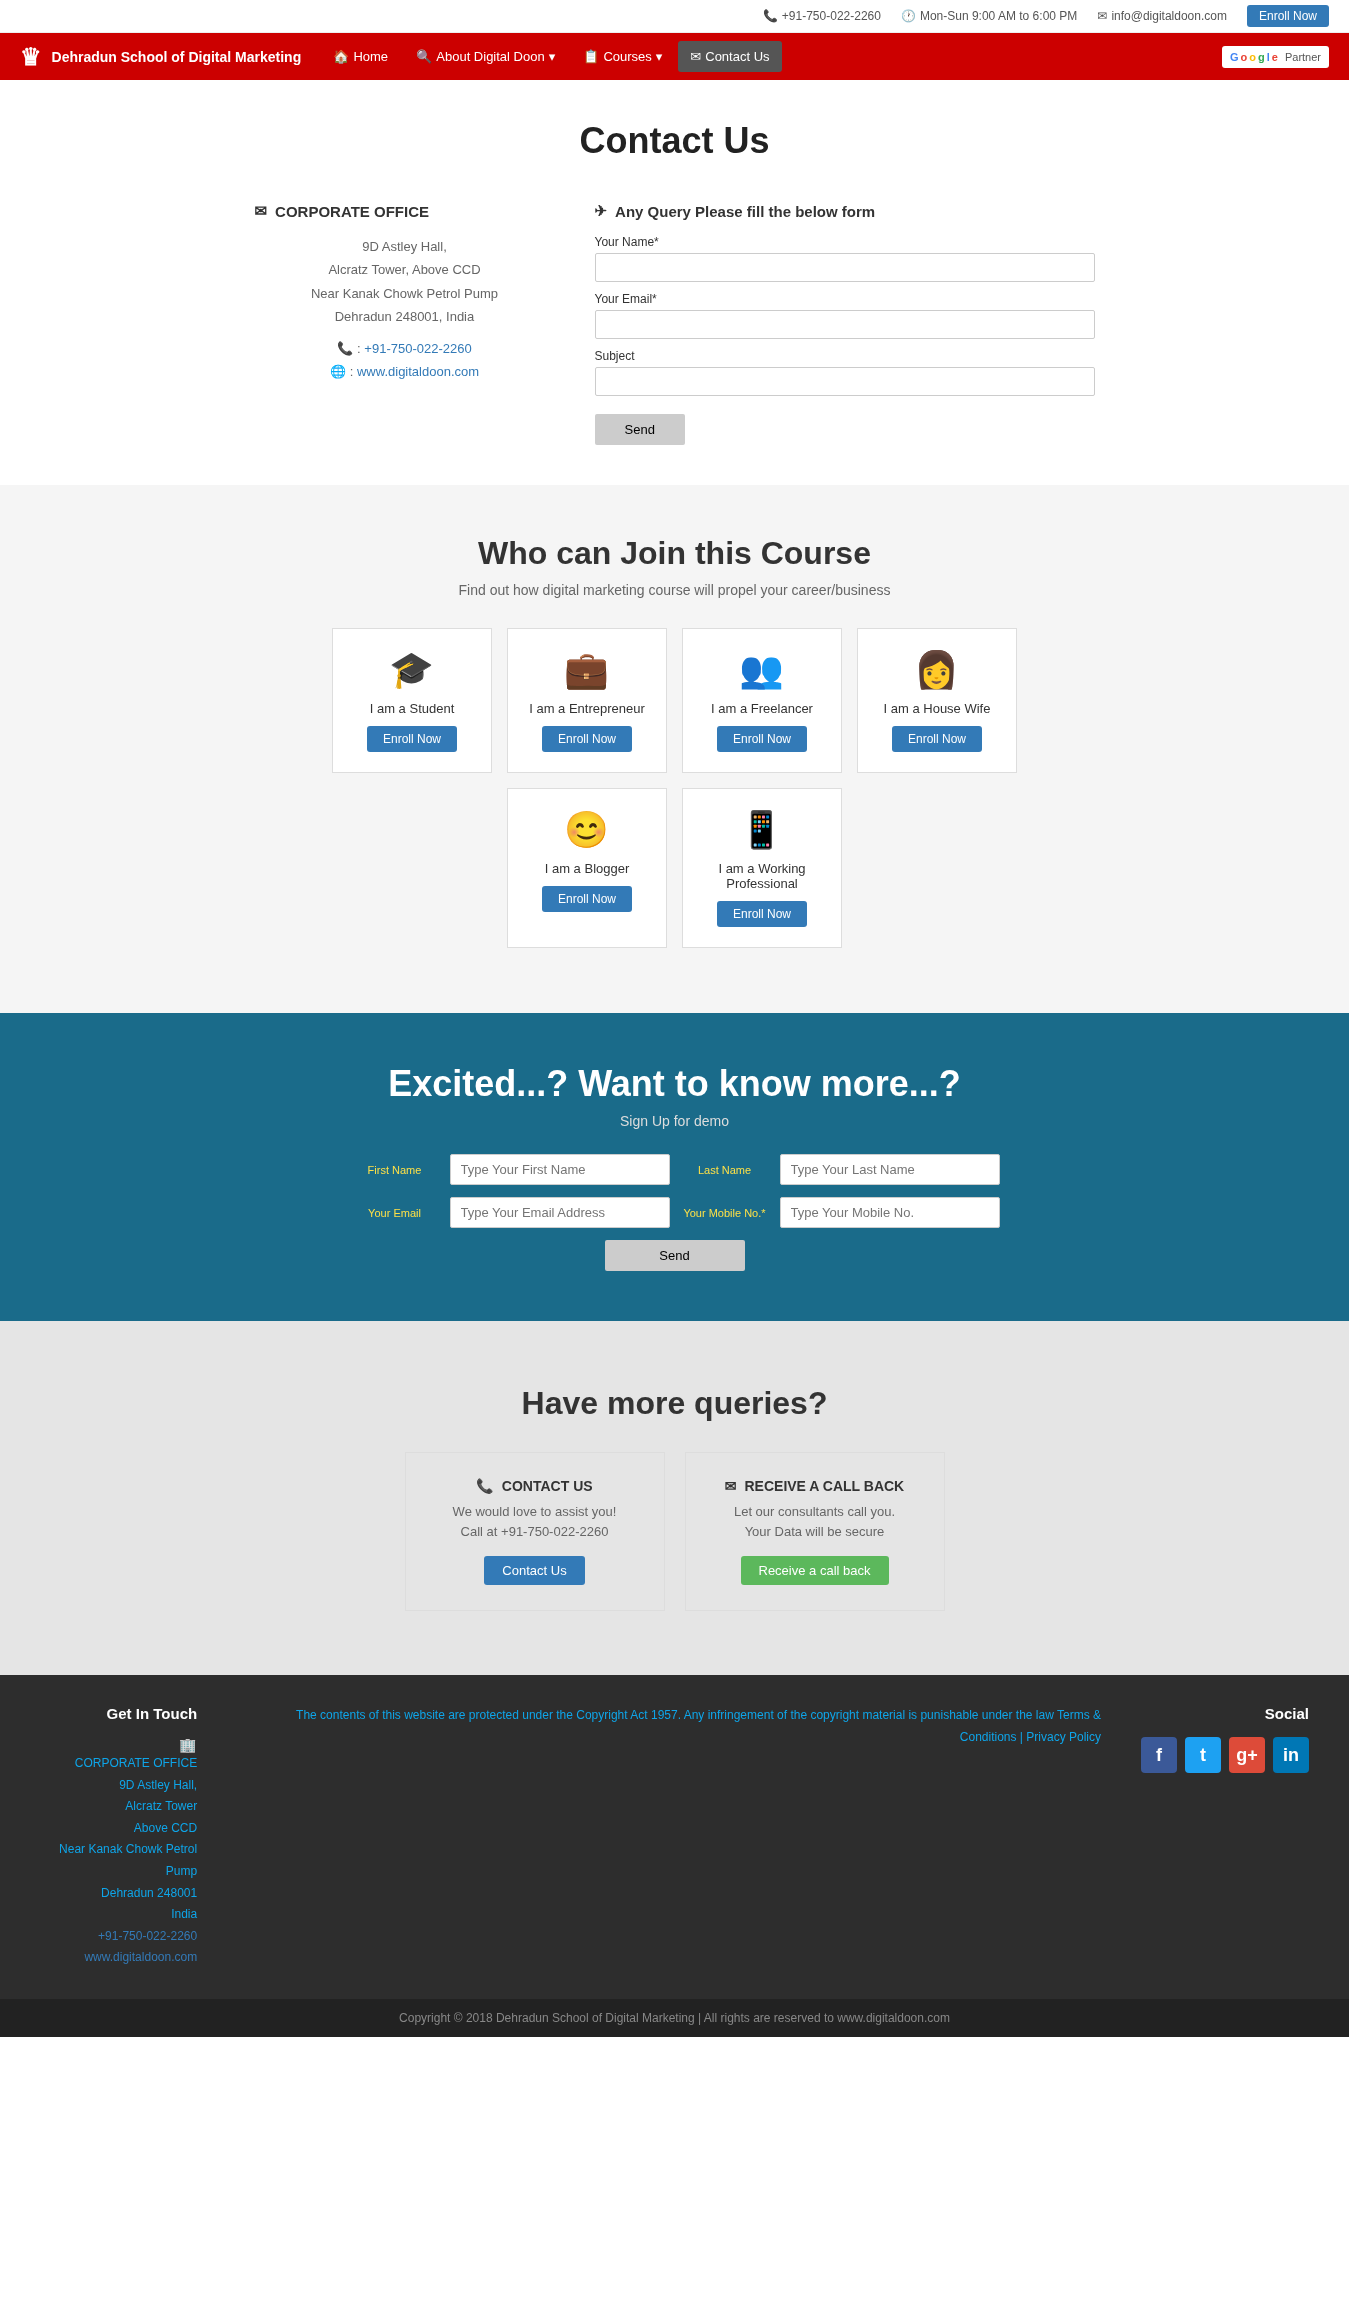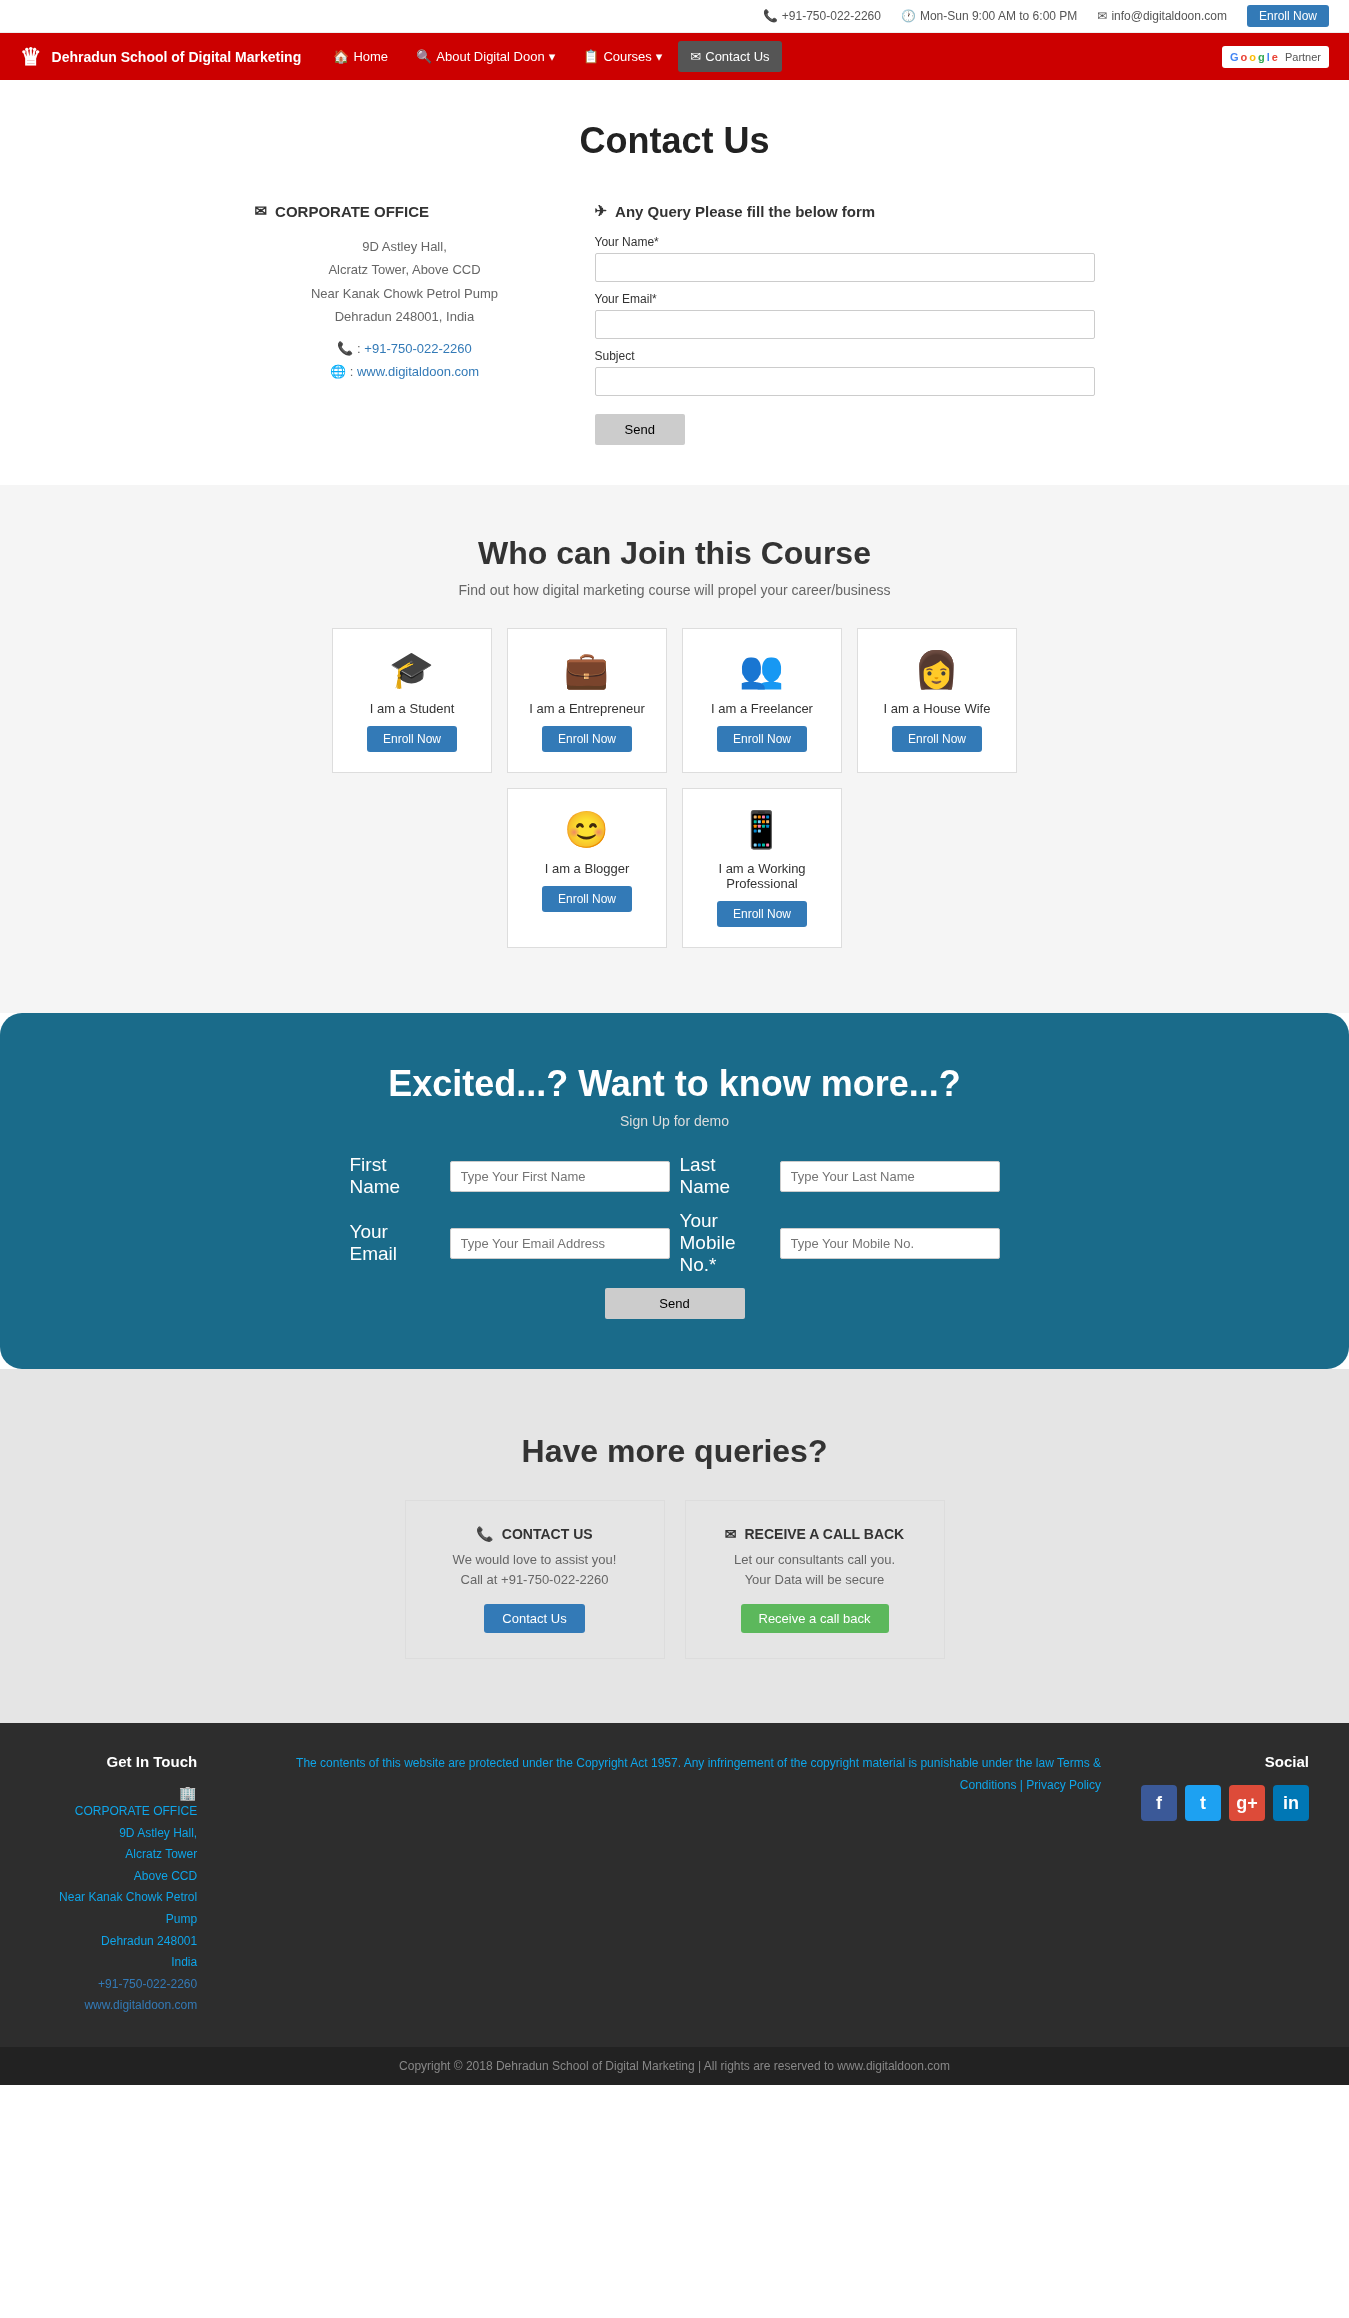--- a/index.html
+++ b/index.html
@@ -168,21 +168,20 @@
       border-radius: 3px;
       cursor: pointer;
     }
 
     
     .excited-section {
       background: #1a6b8a;
       padding: 50px 40px;
       text-align: center;
       color: #fff;
-      border-radius: 22px;
     }
     .excited-section h2 {
       font-size: 36px;
       font-weight: bold;
       margin-bottom: 8px;
     }
     .excited-section .signup-label {
       font-size: 14px;
       margin-bottom: 25px;
       color: #ddd;
@@ -194,23 +193,23 @@
       max-width: 650px;
       margin: 0 auto;
     }
     .demo-form-row {
       display: flex;
       align-items: center;
       gap: 10px;
     }
     .demo-form-row label {
       width: 90px;
-      text-align: left;
-      font-size: 19px;
-      color: #ffffff;
+      text-align: center;
+      font-size: 11px;
+      color: #fde047;
     }
     .demo-form-row input {
       flex: 1;
       padding: 7px 10px;
       border: 1px solid #ccc;
       font-size: 13px;
       border-radius: 2px;
     }
     .demo-send-btn {
       background: #ccc;

